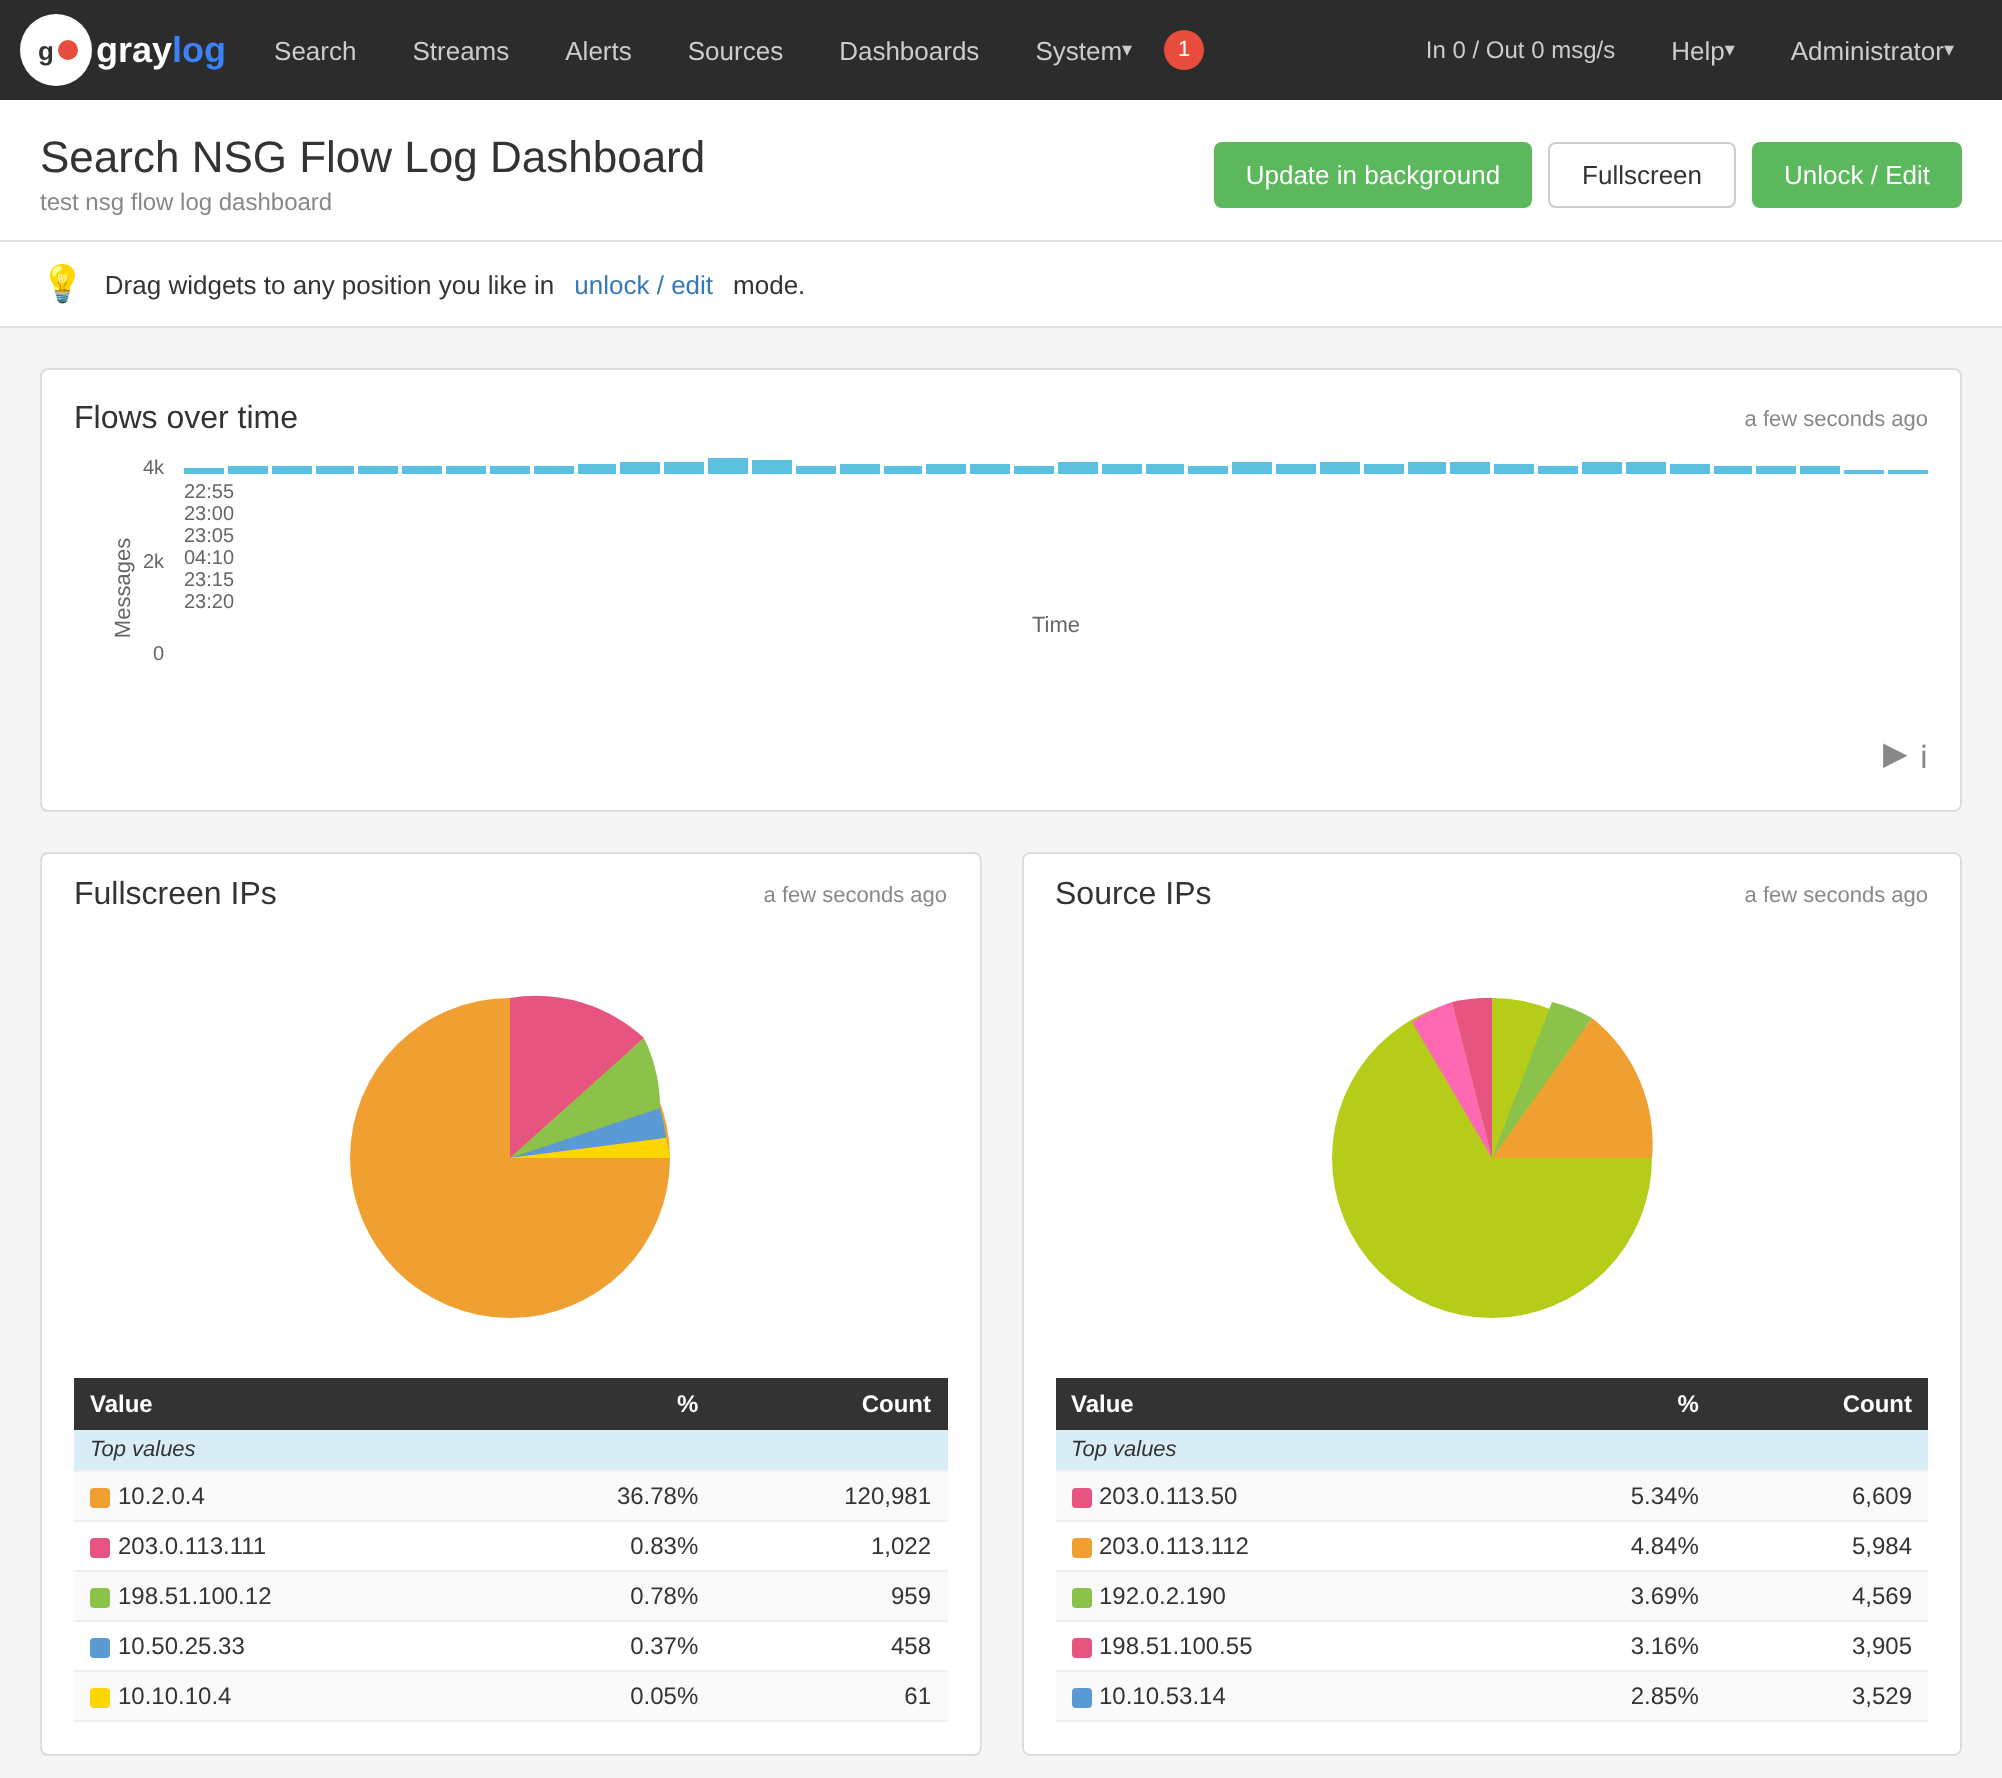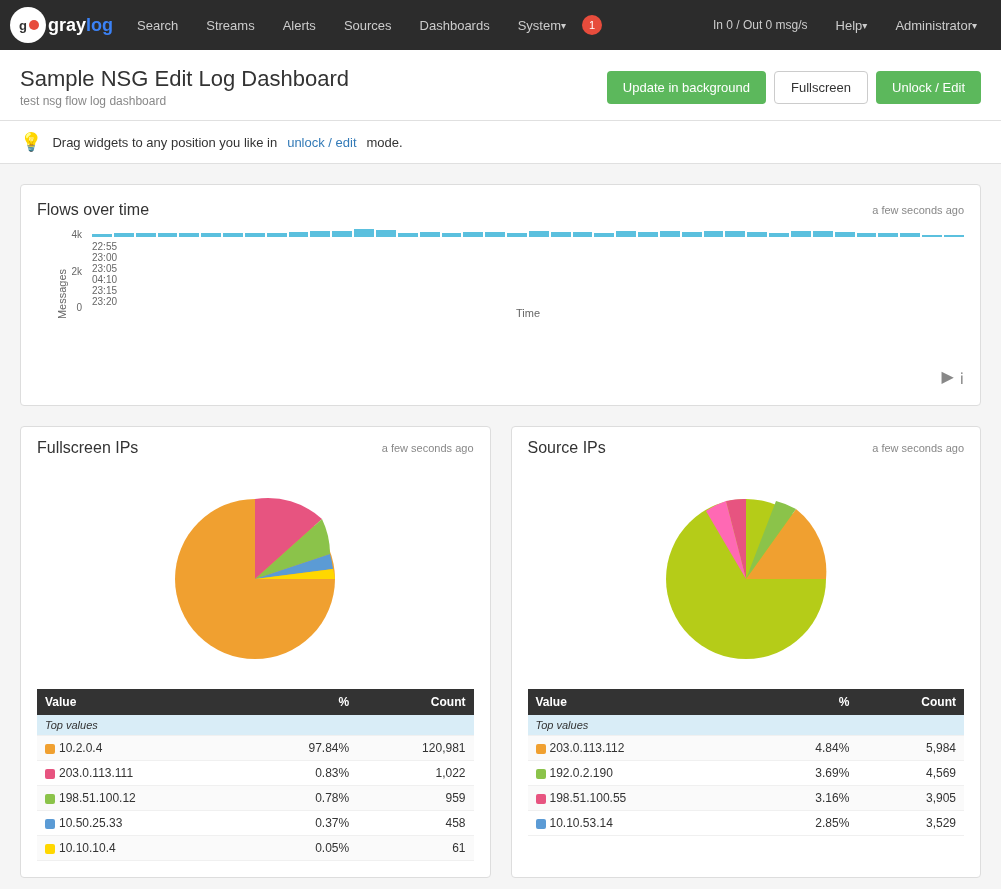--- a/index.html
+++ b/index.html
@@ -156,21 +156,21 @@
       top: 50%;
       transform: translateY(-50%) rotate(-90deg);
       font-size: 11px;
       color: #666;
       white-space: nowrap;
     }
     .bar-chart-y-axis {
       position: absolute;
       left: 25px;
       top: 0;
-      bottom: 46px;
+      bottom: 26px;
       display: flex;
       flex-direction: column;
       justify-content: space-between;
       font-size: 10px;
       color: #666;
       text-align: right;
       width: 20px;
     }
     .bar-chart-bars {
       display: flex;
@@ -293,21 +293,21 @@
   <div class="nav-status">
     <span>In 0</span> <span>/ Out 0 msg/s</span>
   </div>
 
   <a class="nav-item has-caret">Help</a>
   <a class="nav-item has-caret">Administrator</a>
 </nav>
 
 <div class="page-header">
   <div class="page-title-area">
-    <h1>Sample NSG Edit Log Dashboard</h1>
+    <h1>Search NSG Flow Log Dashboard</h1>
     <div class="subtitle">test nsg flow log dashboard</div>
   </div>
   <div class="page-actions">
     <button class="btn-update">Update in background</button>
     <button class="btn-fullscreen">Fullscreen</button>
     <button class="btn-unlock">Unlock / Edit</button>
   </div>
 </div>
 
 <div class="info-bar">
@@ -421,21 +421,21 @@
               <th>%</th>
               <th>Count</th>
             </tr>
           </thead>
           <tbody>
             <tr class="top-values-row">
               <td colspan="3">Top values</td>
             </tr>
             <tr>
               <td><span class="color-dot" style="background:#f0a030;"></span><span>10.2.0.4</span></td>
-              <td>97.84%</td>
+              <td>36.78%</td>
               <td>120,981</td>
             </tr>
             <tr>
               <td><span class="color-dot" style="background:#e75480;"></span><span>203.0.113.111</span></td>
               <td>0.83%</td>
               <td>1,022</td>
             </tr>
             <tr>
               <td><span class="color-dot" style="background:#8bc34a;"></span><span>198.51.100.12</span></td>
               <td>0.78%</td>
@@ -481,20 +481,25 @@
               <th>Value</th>
               <th>%</th>
               <th>Count</th>
             </tr>
           </thead>
           <tbody>
             <tr class="top-values-row">
               <td colspan="3">Top values</td>
             </tr>
             <tr>
+              <td><span class="color-dot" style="background:#e75480;"></span><span>203.0.113.50</span></td>
+              <td>5.34%</td>
+              <td>6,609</td>
+            </tr>
+            <tr>
               <td><span class="color-dot" style="background:#f0a030;"></span><span>203.0.113.112</span></td>
               <td>4.84%</td>
               <td>5,984</td>
             </tr>
             <tr>
               <td><span class="color-dot" style="background:#8bc34a;"></span><span>192.0.2.190</span></td>
               <td>3.69%</td>
               <td>4,569</td>
             </tr>
             <tr>

